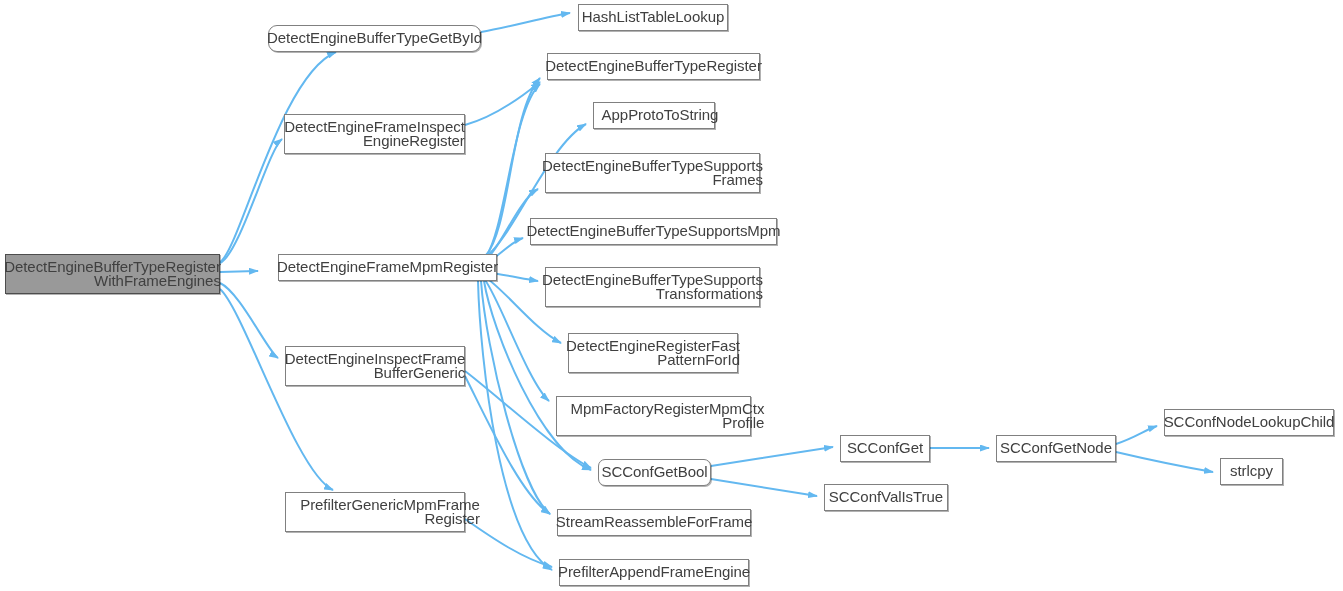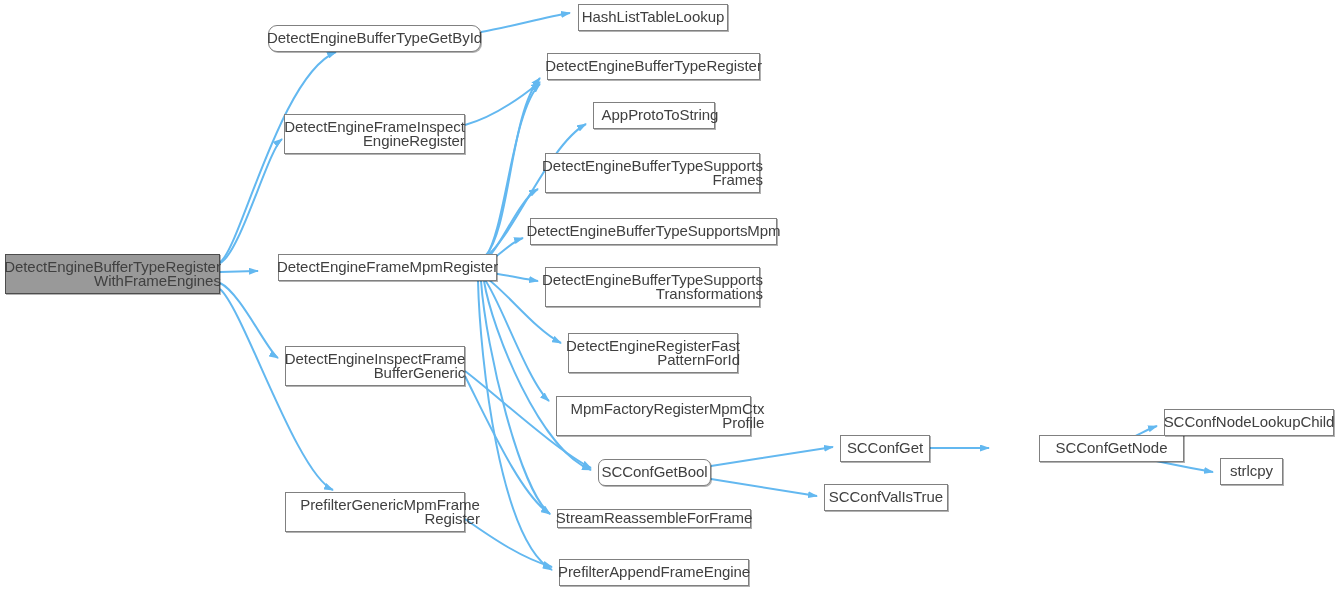--- a/index.html
+++ b/index.html
@@ -106,22 +106,22 @@
       <div class="gnode" style="left: 266px; top: 254px; width: 219px; height: 27px; margin-left: 12px;">DetectEngineFrameMpmRegister</div>
       <div class="gnode" style="left: 568px; top: 333px; width: 170px; height: 40px;">DetectEngineRegisterFast
 PatternForId</div>
       <div class="gnode" style="left: 556px; top: 396px; width: 195px; height: 40px; padding-left: 28px;">MpmFactoryRegisterMpmCtx
 Profile</div>
       <div class="gnode" style="left: 285px; top: 346px; width: 180px; height: 40px;">DetectEngineInspectFrame
 BufferGeneric</div>
       <div class="gnode" style="left: 285px; top: 492px; width: 180px; height: 40px; padding-left: 30px;">PrefilterGenericMpmFrame
 Register</div>
       <div class="gnode" style="left: 598px; top: 459px; width: 113px; height: 27px; border-radius: 7px;">SCConfGetBool</div>
-      <div class="gnode" style="left: 557px; top: 509px; width: 194px; height: 19px;">StreamReassembleForFrame</div>
+      <div class="gnode" style="left: 557px; top: 509px; width: 194px; height: 27px;">StreamReassembleForFrame</div>
       <div class="gnode" style="left: 559px; top: 559px; width: 190px; height: 27px;">PrefilterAppendFrameEngine</div>
       <div class="gnode" style="left: 840px; top: 435px; width: 90px; height: 27px;">SCConfGet</div>
       <div class="gnode" style="left: 824px; top: 484px; width: 124px; height: 27px;">SCConfValIsTrue</div>
-      <div class="gnode" style="left: 996px; top: 435px; width: 145px; height: 27px; margin-left: 43px;">SCConfGetNode</div>
+      <div class="gnode" style="left: 996px; top: 435px; width: 120px; height: 27px;">SCConfGetNode</div>
       <div class="gnode" style="left: 1164px; top: 409px; width: 170px; height: 27px;">SCConfNodeLookupChild</div>
       <div class="gnode" style="left: 1220px; top: 458px; width: 63px; height: 27px;">strlcpy</div>
     </div>
 
 </div>
 
 </body></html>

